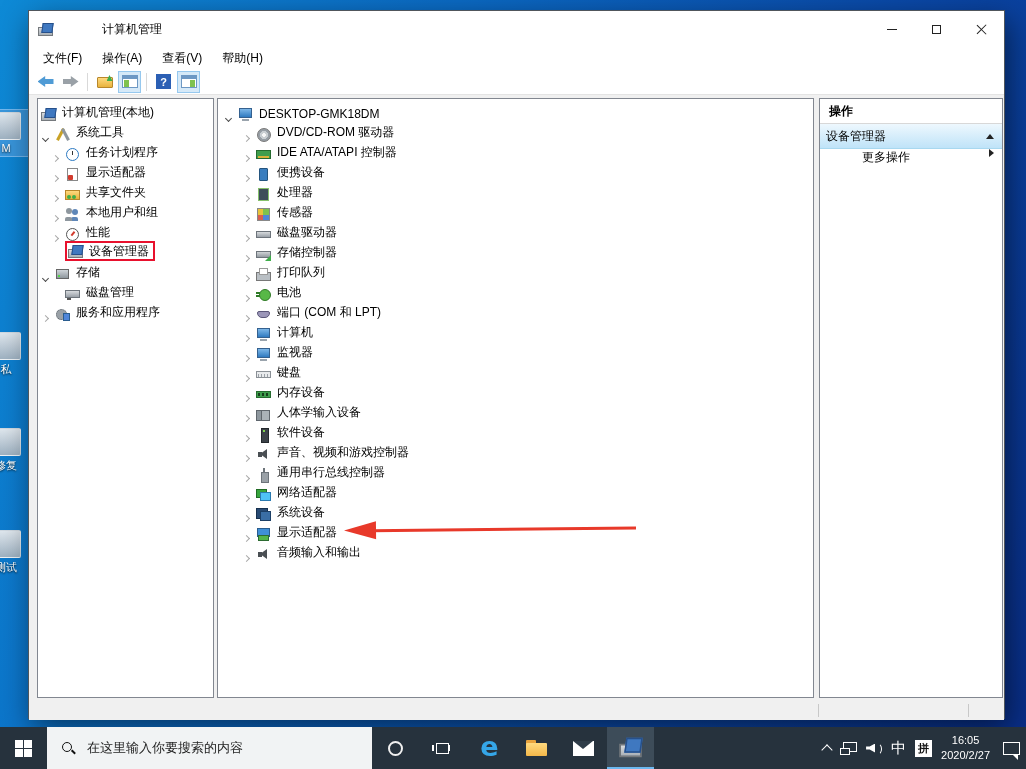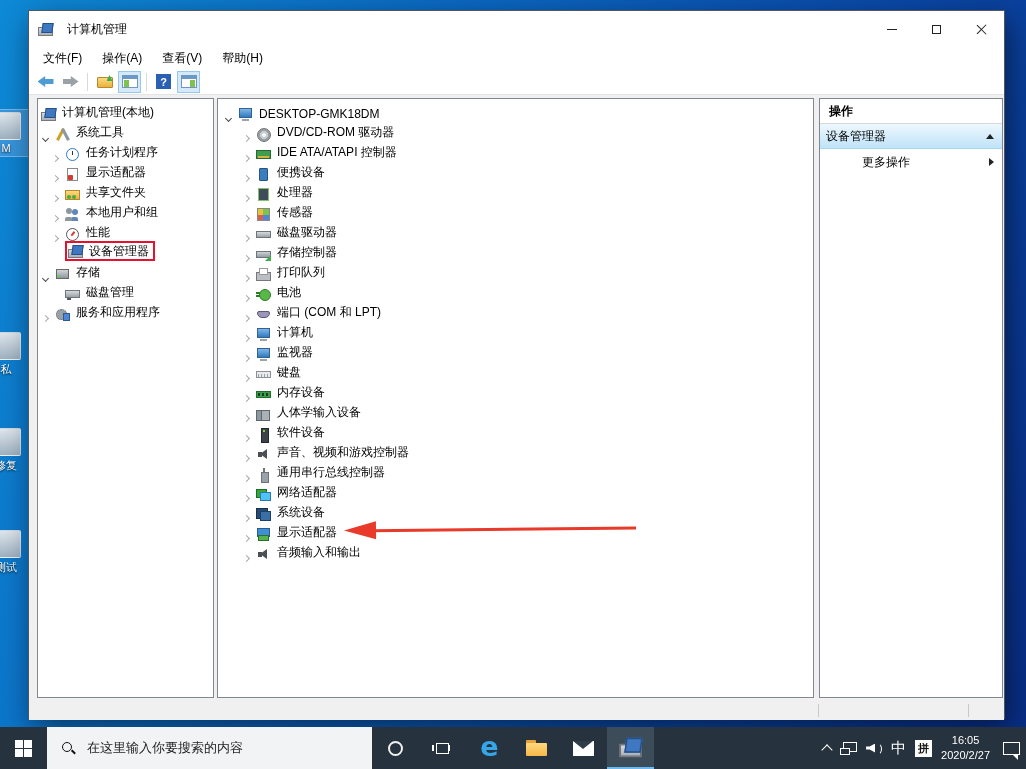--- a/index.html
+++ b/index.html
@@ -11,21 +11,21 @@
     background:linear-gradient(112deg,#0e8ad6 0%,#0b6ac4 35%,#0a49a8 68%,#092e88 100%); overflow:hidden; }
   .dicon { position:absolute; left:-16px; width:44px; text-align:center; color:#fff; font-size:11px;
     text-shadow:0 1px 2px rgba(0,0,0,.85); }
   .dicon .dimg { width:30px; height:28px; margin:0 auto 2px auto; background:linear-gradient(#dfe7ee,#9fb2c2);
     border:1px solid rgba(255,255,255,.5); border-radius:2px; }
   .dicon.sel { background:rgba(110,170,230,.45); outline:1px solid rgba(160,205,250,.7); padding:2px 0; }
 
   
   .window { position:absolute; left:28px; top:10px; width:977px; height:709px; background:#f0f0f0;
     border:1px solid #50565c; box-shadow:4px 10px 28px rgba(0,0,0,.5); }
-  .titlebar { height:36px; background:#fff; display:flex; align-items:center; padding-left:9px; }
+  .titlebar { height:36px; background:#fff; display:flex; align-items:center; padding-left:9px;gap:35px; }
   .titlebar .t-label { margin-left:8px; font-size:12px; }
   .t-controls { margin-left:auto; display:flex; height:100%; }
   .t-btn { width:45px; height:100%; display:flex; align-items:center; justify-content:center; }
   .g-min { width:10px; height:1px; background:#222; }
   .g-max { width:9px; height:9px; border:1px solid #222; }
   .g-close { position:relative; width:11px; height:11px; }
   .g-close::before,.g-close::after { content:""; position:absolute; left:5px; top:-1px; width:1.4px; height:13px; background:#222; }
   .g-close::before { transform:rotate(45deg); } .g-close::after { transform:rotate(-45deg); }
 
   .menubar { height:22px; background:#fff; display:flex; align-items:center; padding-left:4px; }
@@ -129,21 +129,21 @@
   
   .ann-arrow { position:absolute; left:126px; top:421px; width:292px; height:18px; transform:rotate(-0.6deg); }
   .ann-arrow .head { position:absolute; left:0; top:0; width:0; height:0;
     border-top:9px solid transparent; border-bottom:9px solid transparent; border-right:32px solid #e8392a; }
   .ann-arrow .tail { position:absolute; left:28px; right:0; top:7.5px; height:3px; background:#e8392a; }
 
   
   .act-title { height:25px; display:flex; align-items:center; padding-left:9px; font-weight:bold; border-bottom:1px solid #d8d8d8; }
   .act-section { height:25px; display:flex; align-items:center; padding:0 8px 0 6px;
     background:linear-gradient(#eef8fe,#bfe3f8); border-bottom:1px solid #a8d8f0; }
-  .act-more { height:26px; display:flex; align-items:center; padding:0 8px 0 42px; }
+  .act-more { height:26px; display:flex; align-items:flex-start; padding:0 8px 0 42px; }
   .tri-up { width:0; height:0; border-left:4px solid transparent; border-right:4px solid transparent; border-bottom:5px solid #222; margin-left:auto; }
   .tri-right { width:0; height:0; border-top:4px solid transparent; border-bottom:4px solid transparent; border-left:5px solid #222; margin-left:auto; }
 
   
   .taskbar { position:absolute; left:0; bottom:0; width:1026px; height:42px; background:#26323d;
     display:flex; align-items:stretch; color:#fff; }
   .tb-btn { width:47px; display:flex; align-items:center; justify-content:center; flex:none; }
   .tb-btn.active { background:#3d4c59; border-bottom:2px solid #6cb8f0; }
   .winlogo { position:relative; width:17px; height:17px; }
   .winlogo::before { content:""; position:absolute; left:0; top:0; width:8px; height:8px; background:#fff;

